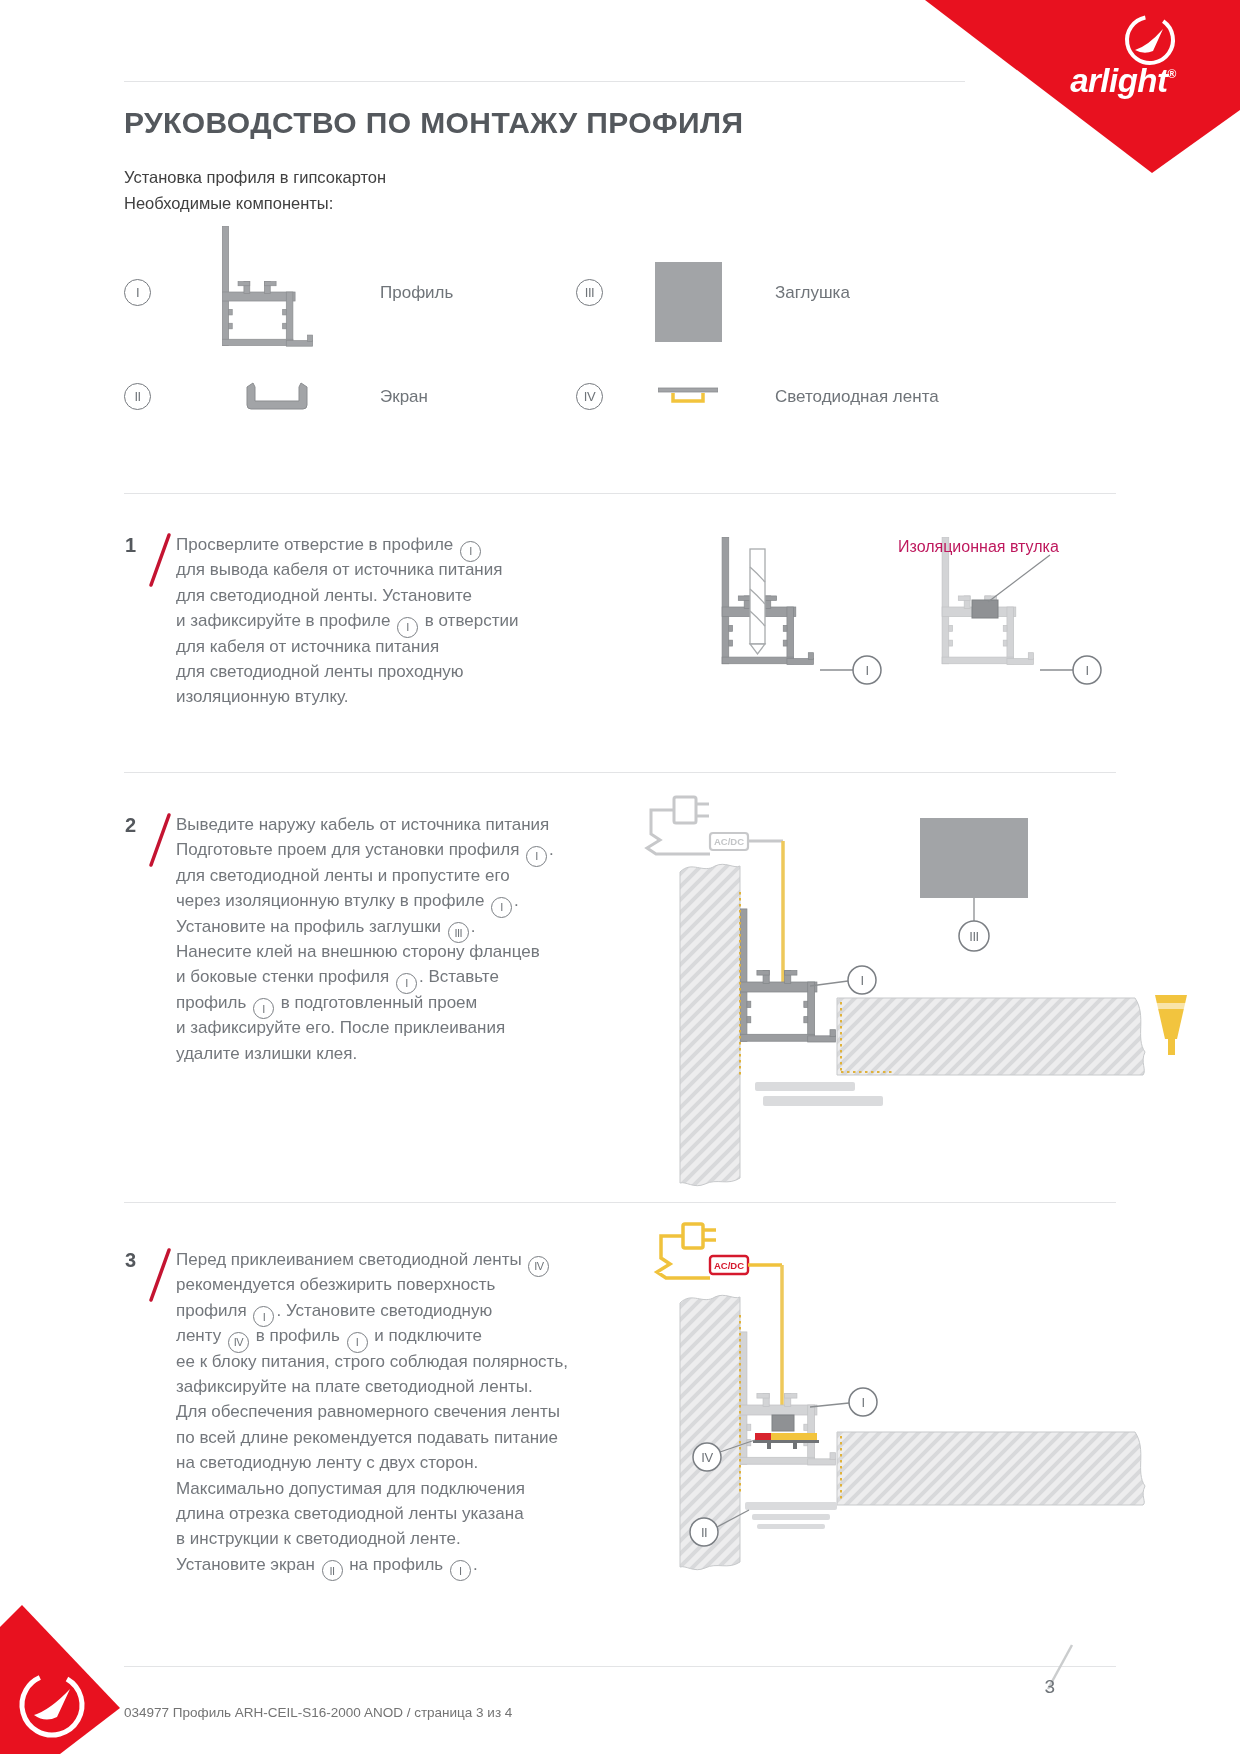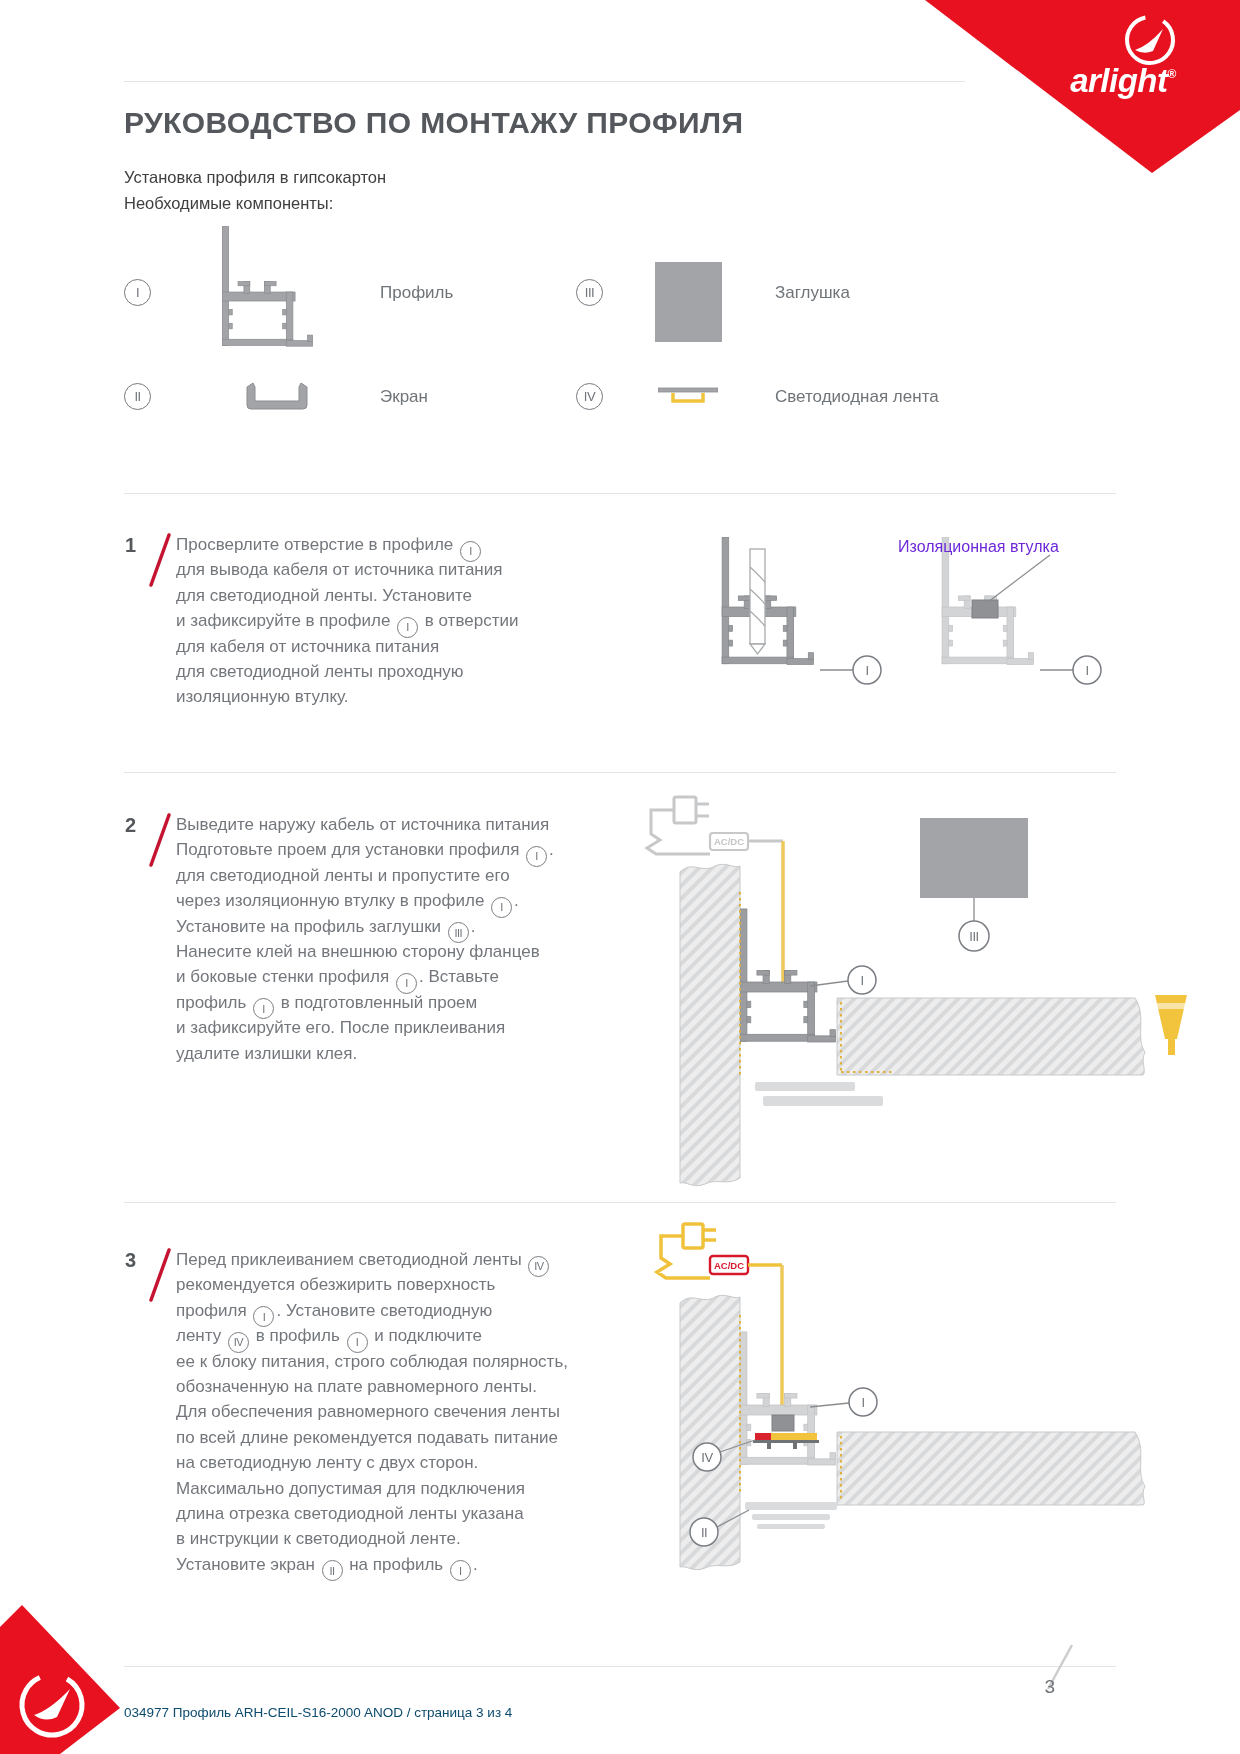--- a/index.html
+++ b/index.html
@@ -13,27 +13,27 @@
   .ccirc{position:absolute;width:27px;height:27px;border:1.4px solid #75797e;border-radius:50%;
          color:#6f7479;font-size:13px;display:flex;align-items:center;justify-content:center;
          letter-spacing:-.5px;box-sizing:border-box;}
   .capsq{position:absolute;background:#a2a4a7;}
   .step-num{position:absolute;font-size:20px;font-weight:bold;color:#54585d;}
   .step-lines{position:absolute;}
   .tline{height:25.4px;font-size:17px;color:#73777c;white-space:nowrap;}
   .circ{display:inline-flex;align-items:center;justify-content:center;width:21px;height:21px;
         border:1.3px solid #7a7e83;border-radius:50%;font-size:11px;color:#6f7479;
         vertical-align:-5px;margin:0 2px;letter-spacing:-.5px;box-sizing:border-box;}
-  .ins-label{position:absolute;font-size:16px;color:#6d28d9;white-space:nowrap;}
+  .ins-label{position:absolute;font-size:16px;color:#be185d;white-space:nowrap;}
   .banner{position:absolute;left:0;top:0;width:1240px;height:180px;background:#e8111f;
           clip-path:polygon(925px 0px,1240px 0px,1240px 110px,1152px 173px);}
   .wordmark{position:absolute;font-size:33px;font-weight:bold;font-style:italic;color:#fff;
             letter-spacing:-.5px;text-align:center;width:190px;}
   .wordmark sup{font-size:12px;vertical-align:14px;font-style:normal;}
-  .footer-text{position:absolute;font-size:13.5px;color:#0c4a6e;white-space:nowrap;}
+  .footer-text{position:absolute;font-size:13.5px;color:#737373;white-space:nowrap;}
   .page-num{position:absolute;font-size:19px;color:#6f7479;}
   svg text{font-family:"Liberation Sans",sans-serif;}
   .callout circle{fill:#fff;stroke:#7a7e83;stroke-width:1.5;}
   .callout text{fill:#6f7479;font-size:13px;text-anchor:middle;letter-spacing:-.5px;}
   .leader{stroke:#8a8d90;stroke-width:1.3;fill:none;}
   .gluedot{stroke:#e0b23b;stroke-width:2;stroke-dasharray:2.5 3.5;fill:none;}
   .graywire{stroke:#c7c8ca;stroke-width:3;fill:none;}
   .yellowwire{stroke:#eec85a;stroke-width:3.5;fill:none;}
   .plugy{stroke:#f0c23c;stroke-width:3.5;fill:none;}
   .hedge{stroke:#c7c9cb;stroke-width:1;}
@@ -208,21 +208,21 @@
     <div class="step-num" style="left:125px;top:1249px">3</div>
     <svg class="abs" style="left:141px;top:1246px" width="34" height="58">
       <line x1="28" y1="4" x2="10" y2="54" stroke="#c41431" stroke-width="3.5" stroke-linecap="round"></line>
     </svg>
     <div class="step-lines" style="left:176px;top:1250px">
         <div class="tline">Перед приклеиванием светодиодной ленты <span class="circ">IV</span></div>
         <div class="tline">рекомендуется обезжирить поверхность</div>
         <div class="tline">профиля <span class="circ">I</span>. Установите светодиодную</div>
         <div class="tline">ленту <span class="circ">IV</span> в профиль <span class="circ">I</span> и подключите</div>
         <div class="tline">ее к блоку питания, строго соблюдая полярность,</div>
-        <div class="tline">обозначенную на плате равномерного ленты.</div>
+        <div class="tline">зафиксируйте на плате светодиодной ленты.</div>
         <div class="tline">Для обеспечения равномерного свечения ленты</div>
         <div class="tline">по всей длине рекомендуется подавать питание</div>
         <div class="tline">на светодиодную ленту с двух сторон.</div>
         <div class="tline">Максимально допустимая для подключения</div>
         <div class="tline">длина отрезка светодиодной ленты указана</div>
         <div class="tline">в инструкции к светодиодной ленте.</div>
         <div class="tline">Установите экран <span class="circ">II</span> на профиль <span class="circ">I</span>.</div>
       </div>
   </div>
 

